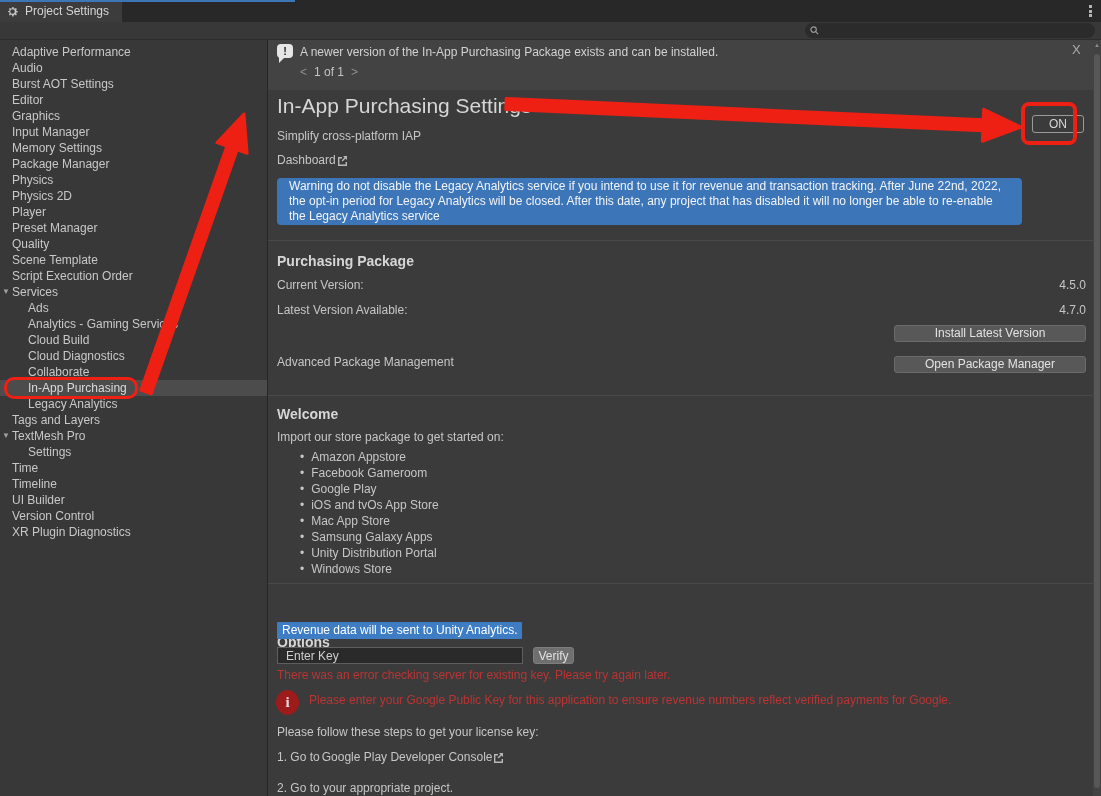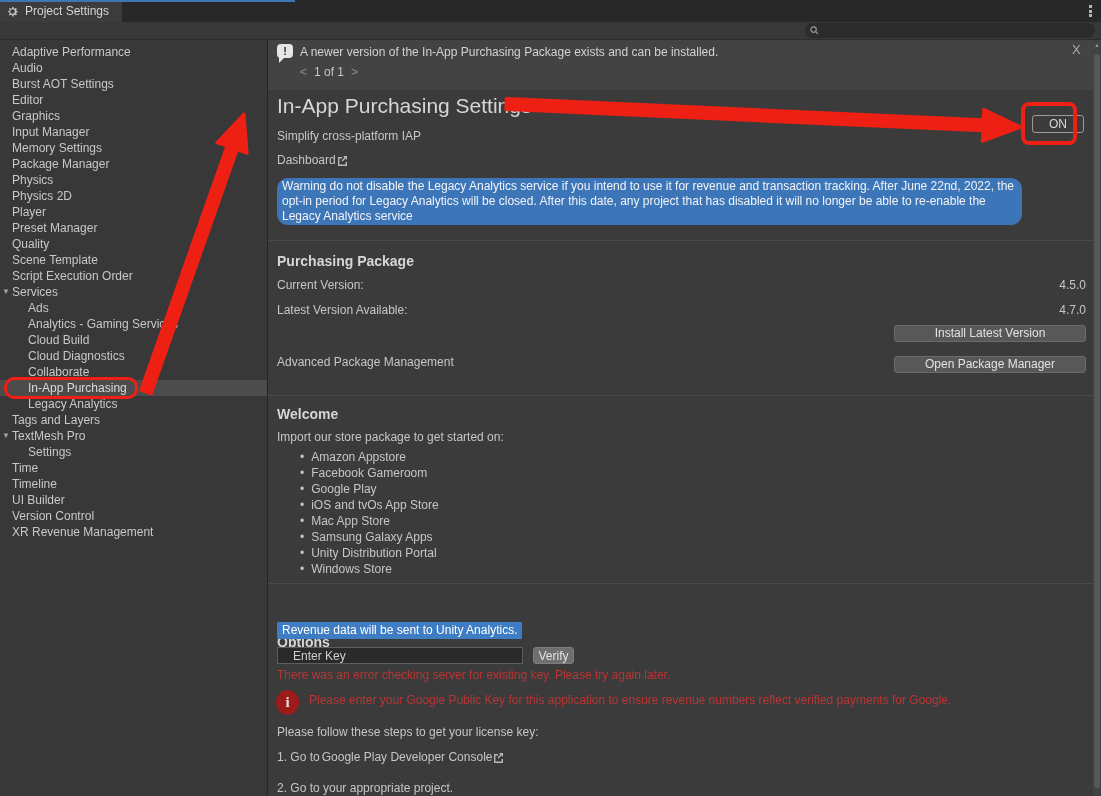--- a/index.html
+++ b/index.html
@@ -40,34 +40,34 @@
   .notif-icon::after { content:""; position:absolute; left:2px; top:13px; border:3px solid transparent;
                 border-top-color:#e6e6e6; border-left-color:#e6e6e6; }
   .notif-text { position:absolute; left:32px; top:5px; color:#d2d2d2; }
   .pager { position:absolute; left:32px; top:25px; display:flex; gap:7px; color:#c4c4c4; }
   .pager .pg-btn { color:#8f8f8f; cursor:pointer; }
   .notif-close { position:absolute; left:804px; top:2px; font-size:13px; color:#ababab; cursor:pointer; }
   .page-title { position:absolute; left:9px; top:54px; font-size:21px; color:#d6d6d6; }
   .sub { color:#c6c6c6; }
   .linkrow { display:flex; align-items:center; cursor:pointer; }
   .bluebox { position:absolute; left:9px; top:138px; width:745px; height:47px; background:#3d76b8;
-             color:#f2f4f7; padding:1px 5px; line-height:15px; border-radius:11px; }
+             color:#f2f4f7; padding:1px 12px; line-height:15px; border-radius:4px; }
   .hdiv { position:absolute; left:0; width:825px; height:1px; background:#565656; opacity:.55; }
   .sect { font-size:14px; font-weight:bold; color:#d6d6d6; }
   .vrow { position:absolute; left:9px; right:7px; display:flex; justify-content:space-between; }
   .ubtn { background:#585858; border:1px solid #6b6b6b; border-radius:3px; color:#e2e2e2;
           font:12px "Liberation Sans",sans-serif; text-align:center; cursor:pointer; }
   .btn-right { position:absolute; right:7px; width:192px; height:17px; line-height:15px; }
   ul.stores { list-style:none; position:absolute; left:32px; top:409px; }
   ul.stores li { height:16px; line-height:16px; color:#c6c6c6; }
   ul.stores li::before { content:"\2022"; margin-right:7px; color:#c6c6c6; }
   .rev-note { position:absolute; left:9px; top:582px; background:#3e7dc4; color:#ffffff;
               padding:1px 5px 2px; border-radius:1px; }
   .keyfield { position:absolute; left:9px; top:607px; width:246px; height:17px; background:#2a2a2a;
-              border:1px solid #5e5e5e; color:#cfcfcf; font:12px "Liberation Sans",sans-serif; padding:0 15px;}
+              border:1px solid #5e5e5e; color:#cfcfcf; font:12px "Liberation Sans",sans-serif; padding:0 8px;}
   .verify { position:absolute; left:265px; top:607px; width:41px; height:17px; background:#6f6f6f;
             border:1px solid #7d7d7d; }
   .err { color:#bb3434; }
   .info-badge { position:absolute; left:8px; top:650px; width:23px; height:25px; background:#9e1b1b;
                 border-radius:50%; color:#e8dede; font-weight:bold; font-size:15px; text-align:center; line-height:25px;
                 font-family:"Liberation Serif",serif; }
   .on-btn { position:absolute; left:764px; top:75px; width:52px; height:18px; background:transparent;
             border:1px solid #9a9a9a; border-radius:3px; color:#d8d8d8; font:12px "Liberation Sans",sans-serif;
             text-align:center; line-height:16px; cursor:pointer; }
   
@@ -141,21 +141,21 @@
         <div class="srow lvl2"><span>Collaborate</span></div>
         <div class="srow lvl2 selected"><span>In-App Purchasing</span></div>
         <div class="srow lvl2"><span>Legacy Analytics</span></div>
         <div class="srow"><span>Tags and Layers</span></div>
         <div class="srow"><span class="tri">▼</span><span>TextMesh Pro</span></div>
         <div class="srow lvl2"><span>Settings</span></div>
         <div class="srow"><span>Time</span></div>
         <div class="srow"><span>Timeline</span></div>
         <div class="srow"><span>UI Builder</span></div>
         <div class="srow"><span>Version Control</span></div>
-        <div class="srow"><span>XR Revenue Management</span></div>
+        <div class="srow"><span>XR Plugin Diagnostics</span></div>
       </div>
   </div>
 
   <div class="main">
 
     <div class="notif">
       <span class="notif-icon">!</span>
       <span class="notif-text">A newer version of the In-App Purchasing Package exists and can be installed.</span>
       <span class="pager">
         <span class="pg-btn">&lt;</span>

